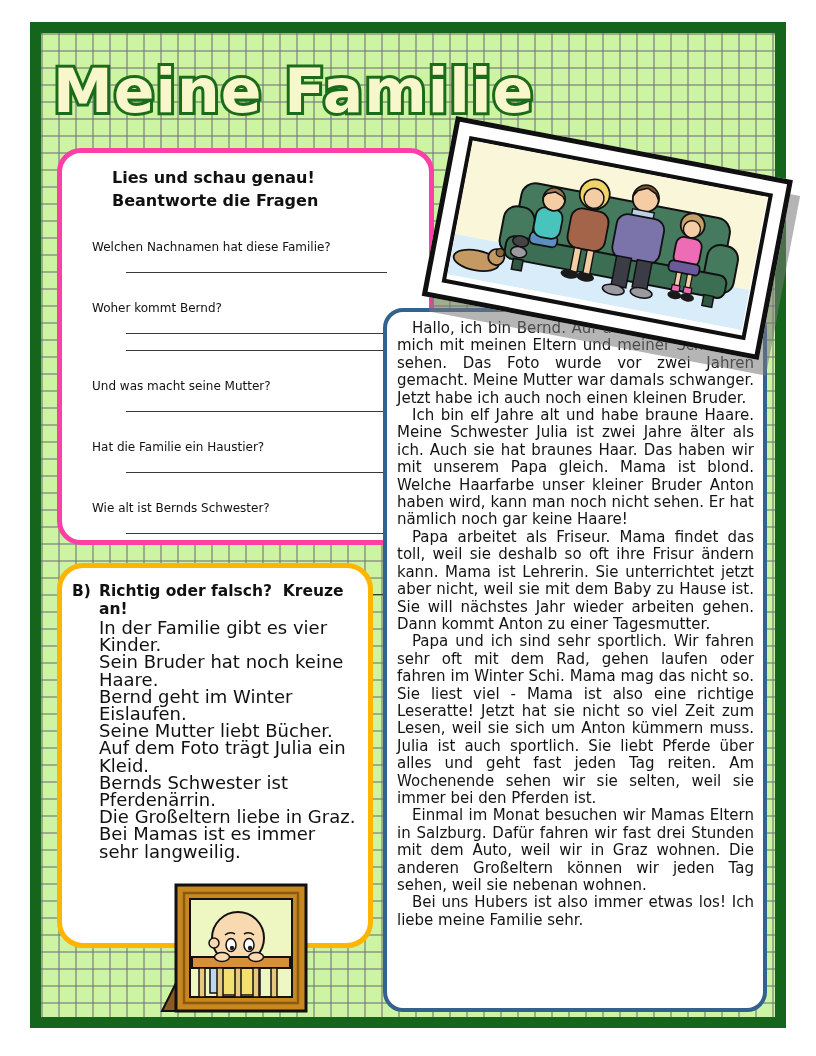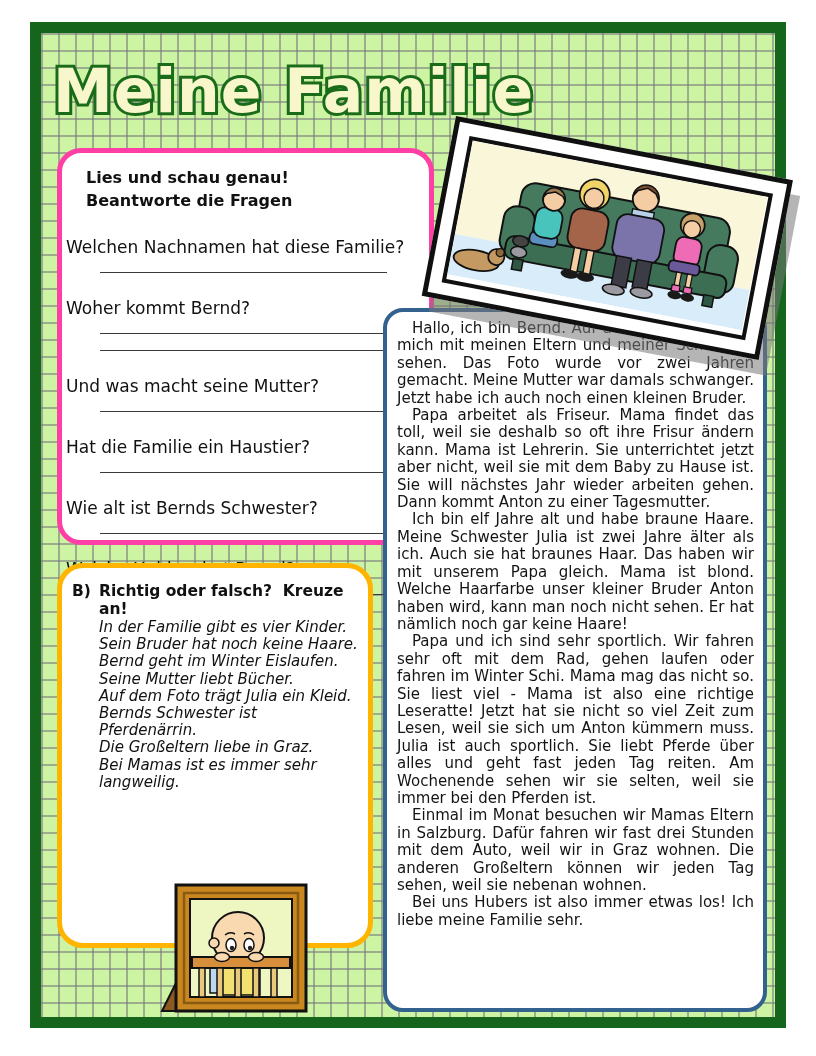--- a/index.html
+++ b/index.html
@@ -18,31 +18,31 @@
   }
   .title-svg { position:absolute; left:48px; top:48px; z-index:30; }
 
   .box { position:absolute; background:#fff; box-sizing:border-box; }
   .box-pink   { left:57px;  top:148px; width:377px; height:397px; border:5px solid #ff3fa6; border-radius:24px; z-index:5; }
   .box-orange { left:57px;  top:563px; width:316px; height:385px; border:5px solid #ffb400; border-radius:26px; z-index:5; }
   .box-blue   { left:383px; top:308px; width:384px; height:704px; border:4px solid #33628f; border-radius:20px; z-index:10;
                 padding:8px 9px 8px 10px; }
 
   
-  .pink-pad { padding:13px 14px 0 4px; }
+  .pink-pad { padding:13px 14px 0 30px; }
   .q-head { font-weight:bold; font-size:16px; line-height:23px; margin-left:20px; }
   .q-list { margin-top:8px; }
-  .q-text { font-size:17px; line-height:18px;margin-top:26px; }
+  .q-text { font-size:12px; line-height:18px;margin-top:26px; }
   .q-line { height:0; border-bottom:1.7px solid #3a3a3a; margin:16px 28px 2px 34px; }
 
   
   .tf-pad { padding:14px 10px 0 10px; }
   .tf-head { display:flex; font-weight:bold; font-size:15.5px; line-height:18px; white-space:pre-wrap; }
   .tf-label { width:27px; flex:0 0 27px; }
-  .tf-list { margin-left:27px; font-size:15px; line-height:17.2px; margin-top:1px;font-style:italic; }
+  .tf-list { margin-left:27px; font-size:18px; line-height:17.2px; margin-top:1px; }
 
   
   .reading p { margin:0; font-size:15px; line-height:17.4px; text-align:justify; text-indent:15px; color:#141414; }
 
   
   .photo {
     position:absolute; left:456px; top:116px; width:343px; height:183px;
     transform:rotate(10.8deg); transform-origin:0 0;
     background:#fff; border:5px solid #101010; box-sizing:border-box; padding:12px;
     box-shadow:10px 14px 0 rgba(120,120,120,.55);
@@ -112,22 +112,22 @@
       <div class="tf-item">Auf dem Foto trägt Julia ein Kleid.</div>
       <div class="tf-item">Bernds Schwester ist Pferdenärrin.</div>
       <div class="tf-item">Die Großeltern liebe in Graz.</div>
       <div class="tf-item">Bei Mamas ist es immer sehr langweilig.</div>
     </div>
   </div>
 </div>
 
 <div class="box box-blue reading">
   <p>Hallo, ich bin Bernd. Auf dem Foto kannst du mich mit meinen Eltern und meiner Schwester sehen. Das Foto wurde vor zwei Jahren gemacht. Meine Mutter war damals schwanger. Jetzt habe ich auch noch einen kleinen Bruder.</p>
+  <p>Ich bin elf Jahre alt und habe braune Haare. Meine Schwester Julia ist zwei Jahre älter als ich. Auch sie hat braunes Haar. Das haben wir mit unserem Papa gleich. Mama ist blond. Welche Haarfarbe unser kleiner Bruder Anton haben wird, kann man noch nicht sehen. Er hat nämlich noch gar keine Haare!</p>
   <p>Papa arbeitet als Friseur. Mama findet das toll, weil sie deshalb so oft ihre Frisur ändern kann. Mama ist Lehrerin. Sie unterrichtet jetzt aber nicht, weil sie mit dem Baby zu Hause ist. Sie will nächstes Jahr wieder arbeiten gehen. Dann kommt Anton zu einer Tagesmutter.</p>
-  <p>Ich bin elf Jahre alt und habe braune Haare. Meine Schwester Julia ist zwei Jahre älter als ich. Auch sie hat braunes Haar. Das haben wir mit unserem Papa gleich. Mama ist blond. Welche Haarfarbe unser kleiner Bruder Anton haben wird, kann man noch nicht sehen. Er hat nämlich noch gar keine Haare!</p>
   <p>Papa und ich sind sehr sportlich. Wir fahren sehr oft mit dem Rad, gehen laufen oder fahren im Winter Schi. Mama mag das nicht so. Sie liest viel - Mama ist also eine richtige Leseratte! Jetzt hat sie nicht so viel Zeit zum Lesen, weil sie sich um Anton kümmern muss. Julia ist auch sportlich. Sie liebt Pferde über alles und geht fast jeden Tag reiten. Am Wochenende sehen wir sie selten, weil sie immer bei den Pferden ist.</p>
   <p>Einmal im Monat besuchen wir Mamas Eltern in Salzburg. Dafür fahren wir fast drei Stunden mit dem Auto, weil wir in Graz wohnen. Die anderen Großeltern können wir jeden Tag sehen, weil sie nebenan wohnen.</p>
   <p>Bei uns Hubers ist also immer etwas los! Ich liebe meine Familie sehr.</p>
 </div>
 
 <div class="photo">
   <div class="photo-inner">
     <svg width="300" height="136" viewBox="0 0 300 136">
       <rect x="0" y="0" width="300" height="95" fill="#faf6da"></rect>
       <rect x="0" y="95" width="300" height="41" fill="#d8ecf9"></rect>

